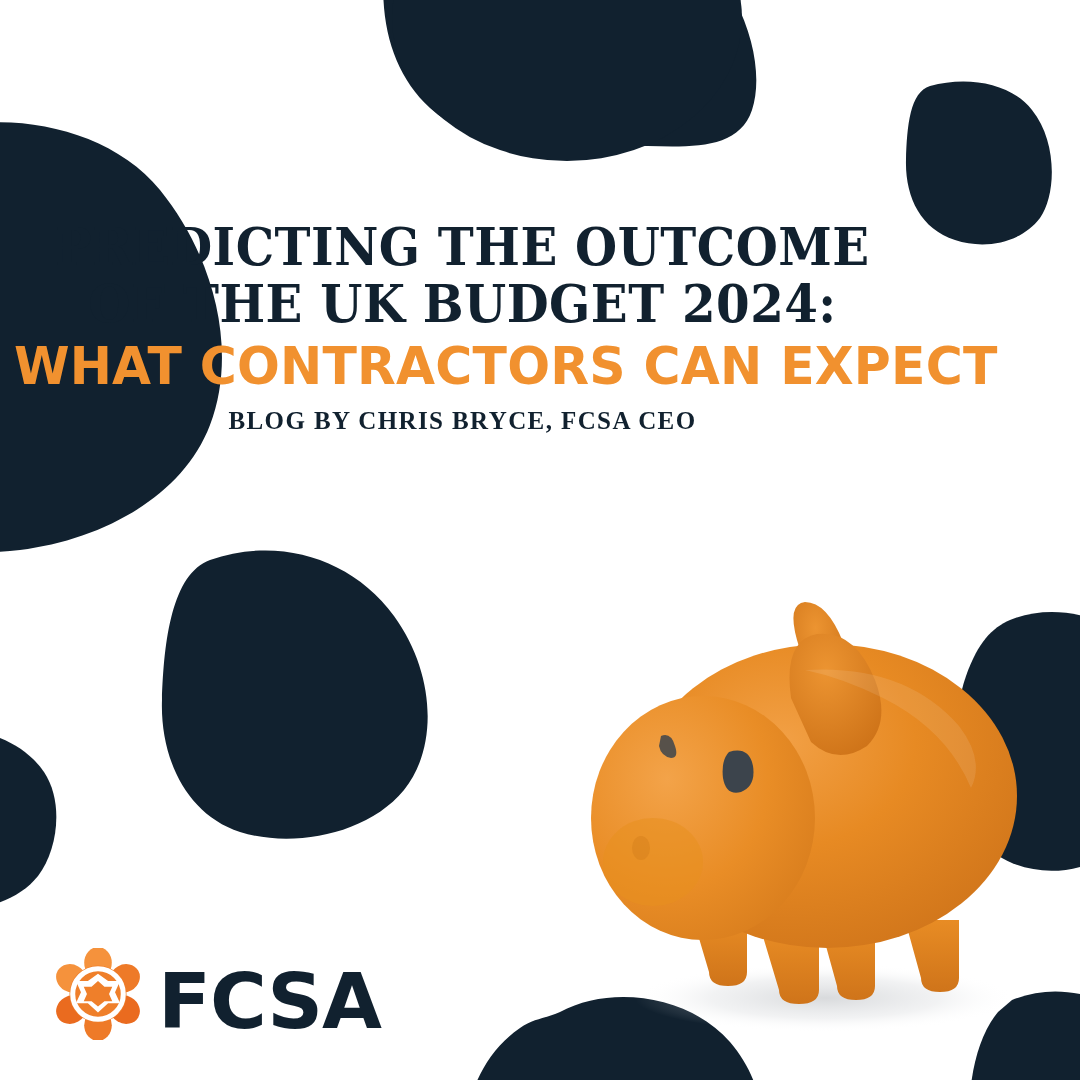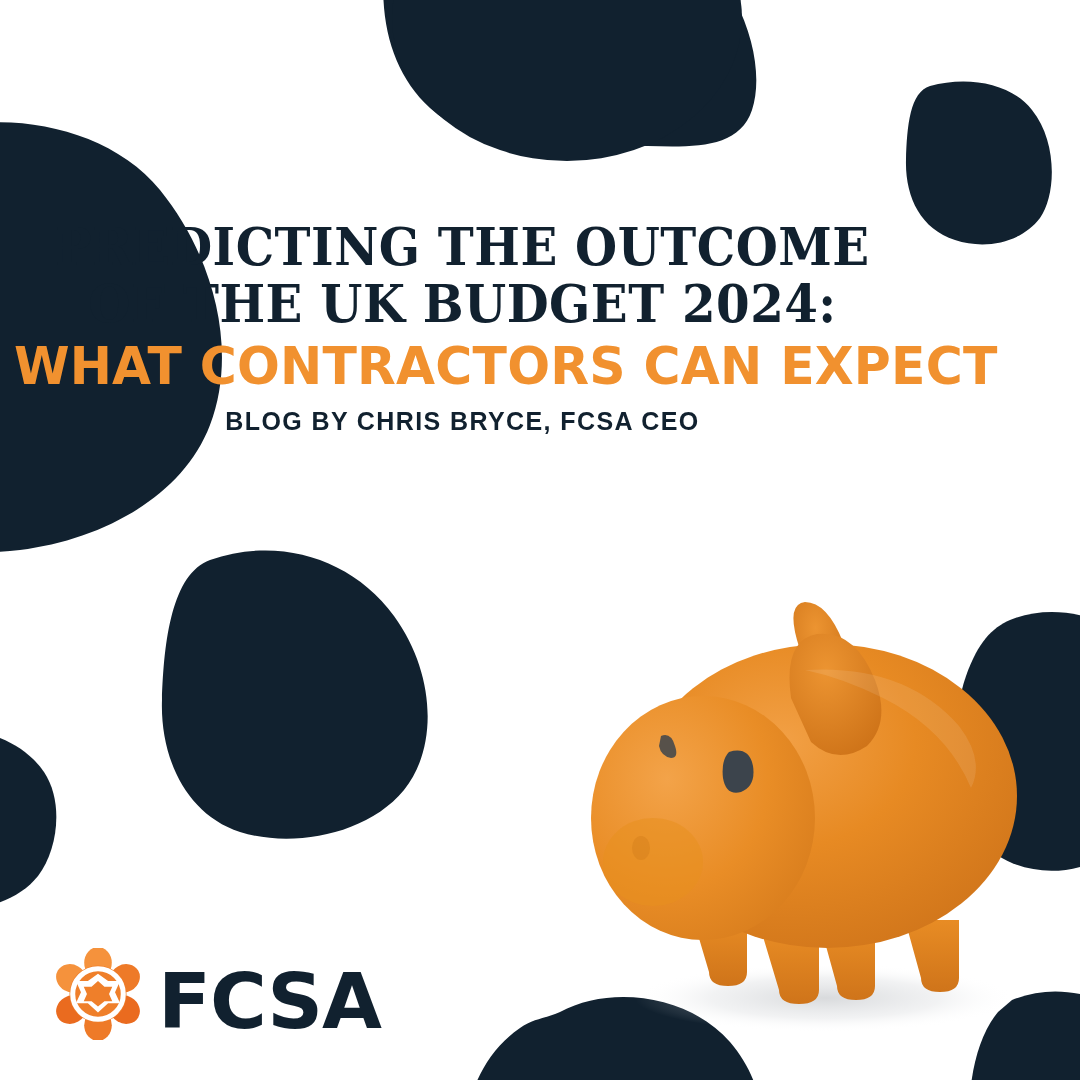--- a/index.html
+++ b/index.html
@@ -51,21 +51,21 @@
     color: #f1912f;
     font-family: "DejaVu Sans", "Liberation Sans", sans-serif;
     font-weight: 700;
     font-size: 52px;
     letter-spacing: 0.2px;
     margin-top: 6px;
     transform: scaleX(0.97);
   }
   .byline {
     margin-top: 12px;
-    font-family: Liberation Sans, sans-serif;
+    font-family: Liberation Serif, serif;
     font-weight: 700;
     font-size: 25px;
     letter-spacing: 1.4px;
     color: #11212f;
     text-transform: uppercase;
     white-space: nowrap;
   }
 
   
   .piggy-wrap {

